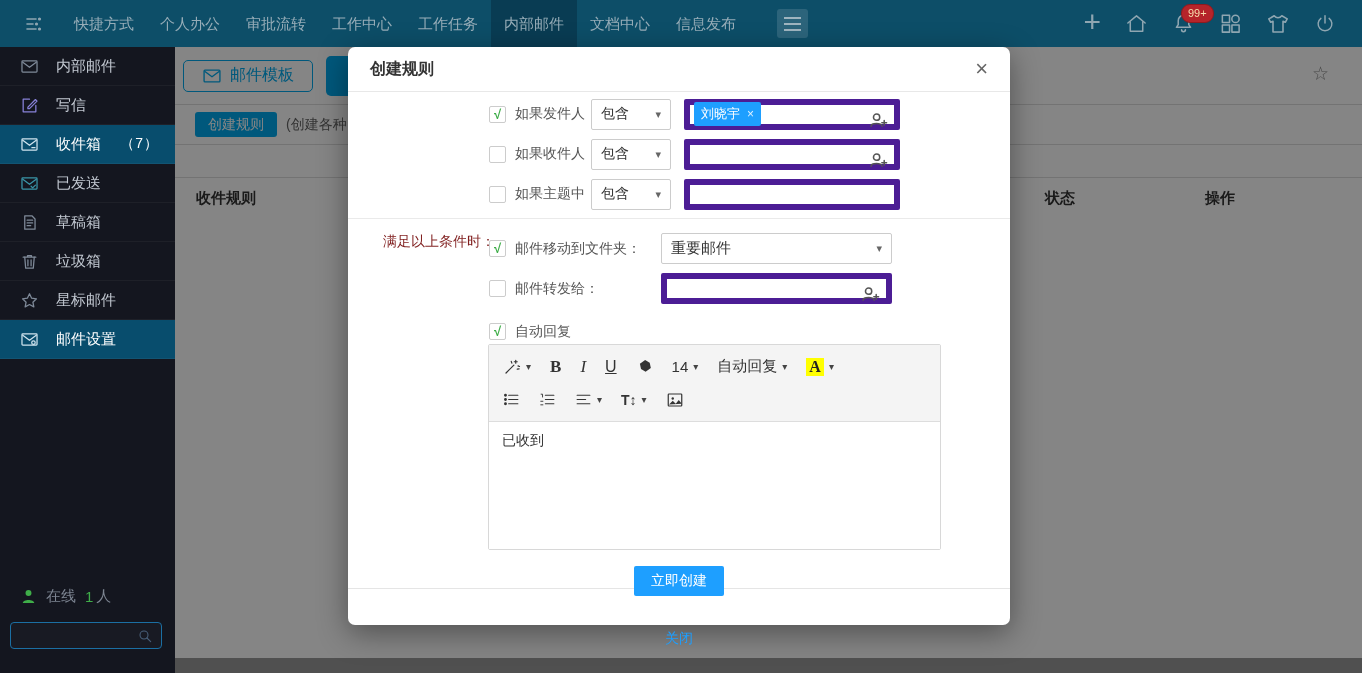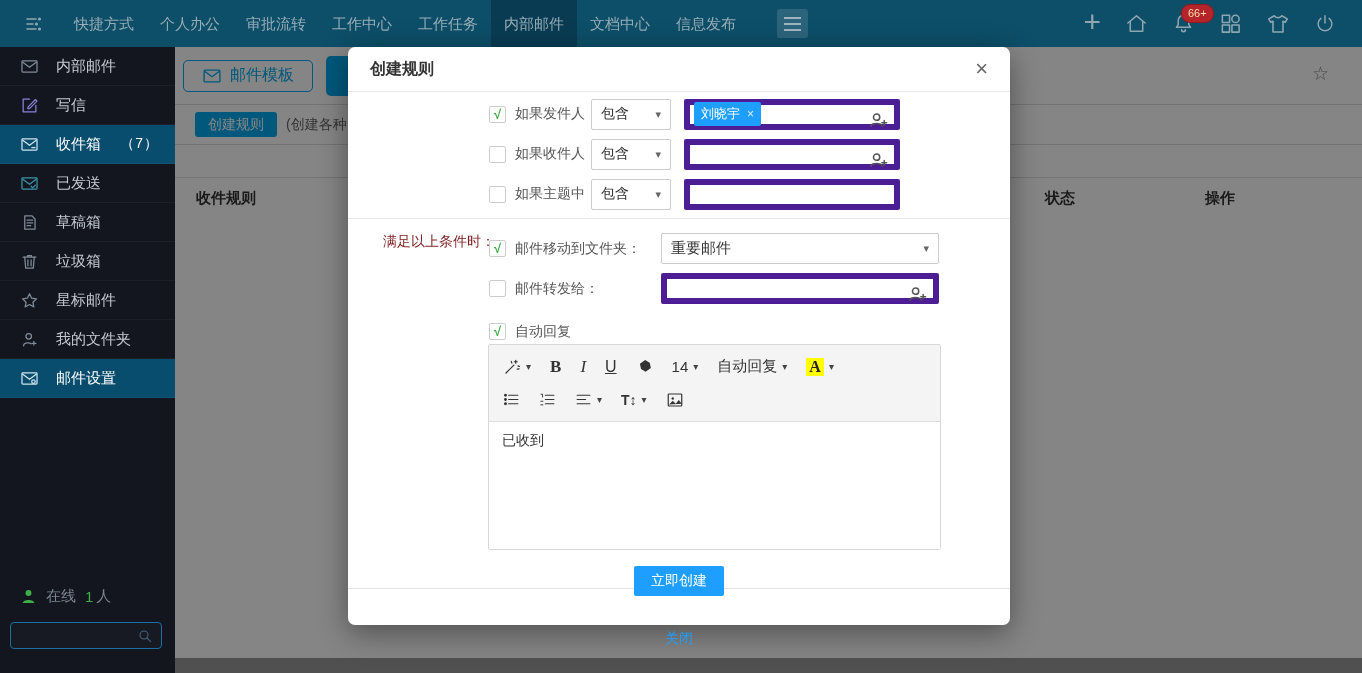--- a/index.html
+++ b/index.html
@@ -72,21 +72,21 @@
 
   .cond-row { position:absolute; left:141px; height:32px; display:flex; align-items:center; }
   .cond-label { margin-left:9px; width:76px; }
   .cond-row .sel { width:80px; }
   .cond-row .inp-wrap { width:216px; margin-left:13px; }
   .body-divider { position:absolute; left:0; right:0; top:126px; border-top:1px solid #eaeaea; }
 
   .actions-intro { position:absolute; left:35px; top:141px; color:#7f1d1d; }
   .act-row { position:absolute; left:141px; height:31px; display:flex; align-items:center; }
   .act-label { margin-left:9px; width:146px; }
-  .act-row .sel, .act-row .inp-wrap { width:278px; }
+  .act-row .sel, .act-row .inp-wrap { width:231px; }
   .act-row .sel { font-size:15px; }
 
   .editor { position:absolute; left:140px; top:252px; width:453px; border:1px solid #d8d8d8; border-radius:2px; }
   .ed-toolbar { background:#f4f4f4; padding:5px 14px; border-bottom:1px solid #ddd; }
   .ed-row { height:33px; display:flex; align-items:center; gap:19px; color:#333; }
   .ed-btn { display:flex; align-items:center; gap:5px; cursor:pointer; font-size:15px; }
   .ed-caret { font-size:10px; color:#444; }
   .glyph-b { font-weight:bold; font-size:17px; font-family:"Liberation Serif",serif; }
   .glyph-i { font-style:italic; font-size:17px; font-family:"Liberation Serif",serif; }
   .glyph-u { text-decoration:underline; font-size:16px; }
@@ -132,21 +132,21 @@
       <svg class="ic" width="23" height="23" viewBox="0 0 24 24">
           <path d="M3 11.5L12 4l9 7.5"></path>
           <path d="M5.5 10.2V20h13v-9.8"></path>
         </svg>
     </div>
     <div class="bell-wrap">
       <svg class="ic" width="23" height="23" viewBox="0 0 24 24">
           <path d="M12 3.5a5.5 5.5 0 0 0-5.5 5.5v4.2L4.6 16h14.8l-1.9-2.8V9A5.5 5.5 0 0 0 12 3.5z"></path>
           <path d="M10 18.5a2 2 0 0 0 4 0"></path>
         </svg>
-      <div class="badge">66+</div>
+      <div class="badge">99+</div>
     </div>
     <div>
       <svg class="ic" width="23" height="23" viewBox="0 0 24 24">
           <rect x="3.5" y="3.5" width="7.5" height="7.5"></rect>
           <circle cx="17.2" cy="7.2" r="3.8"></circle>
           <rect x="3.5" y="13.5" width="7.5" height="7.5"></rect>
           <rect x="13.5" y="13.5" width="7.5" height="7.5"></rect>
         </svg>
     </div>
     <div>
@@ -222,30 +222,20 @@
     </span>
     <span>垃圾箱</span>
   </div>
   <div class="side-item">
     <span class="side-icon">
       <svg class="ic" width="19" height="19" viewBox="0 0 24 24">
           <path d="M12 3.5l2.7 5.6 6.1.8-4.5 4.2 1.2 6-5.5-3-5.5 3 1.2-6-4.5-4.2 6.1-.8z"></path>
         </svg>
     </span>
     <span>星标邮件</span>
-  </div>
-  <div class="side-item">
-    <span class="side-icon">
-      <svg class="ic" width="19" height="19" viewBox="0 0 24 24">
-          <circle cx="11" cy="8" r="3.5"></circle>
-          <path d="M4.5 20c0-4.5 8-4.5 9.5-2.5"></path>
-          <path d="M15 17h5M17.5 14.5V19"></path>
-        </svg>
-    </span>
-    <span>我的文件夹</span>
   </div>
   <div class="side-item active">
     <span class="side-icon">
       <svg class="ic" width="19" height="19" viewBox="0 0 24 24">
           <rect x="2.5" y="5" width="19" height="14" rx="1"></rect>
           <path d="M3.5 6.5L12 13l8.5-6.5"></path>
           <circle cx="17" cy="16" r="2.2"></circle>
         </svg>
     </span>
     <span>邮件设置</span>

